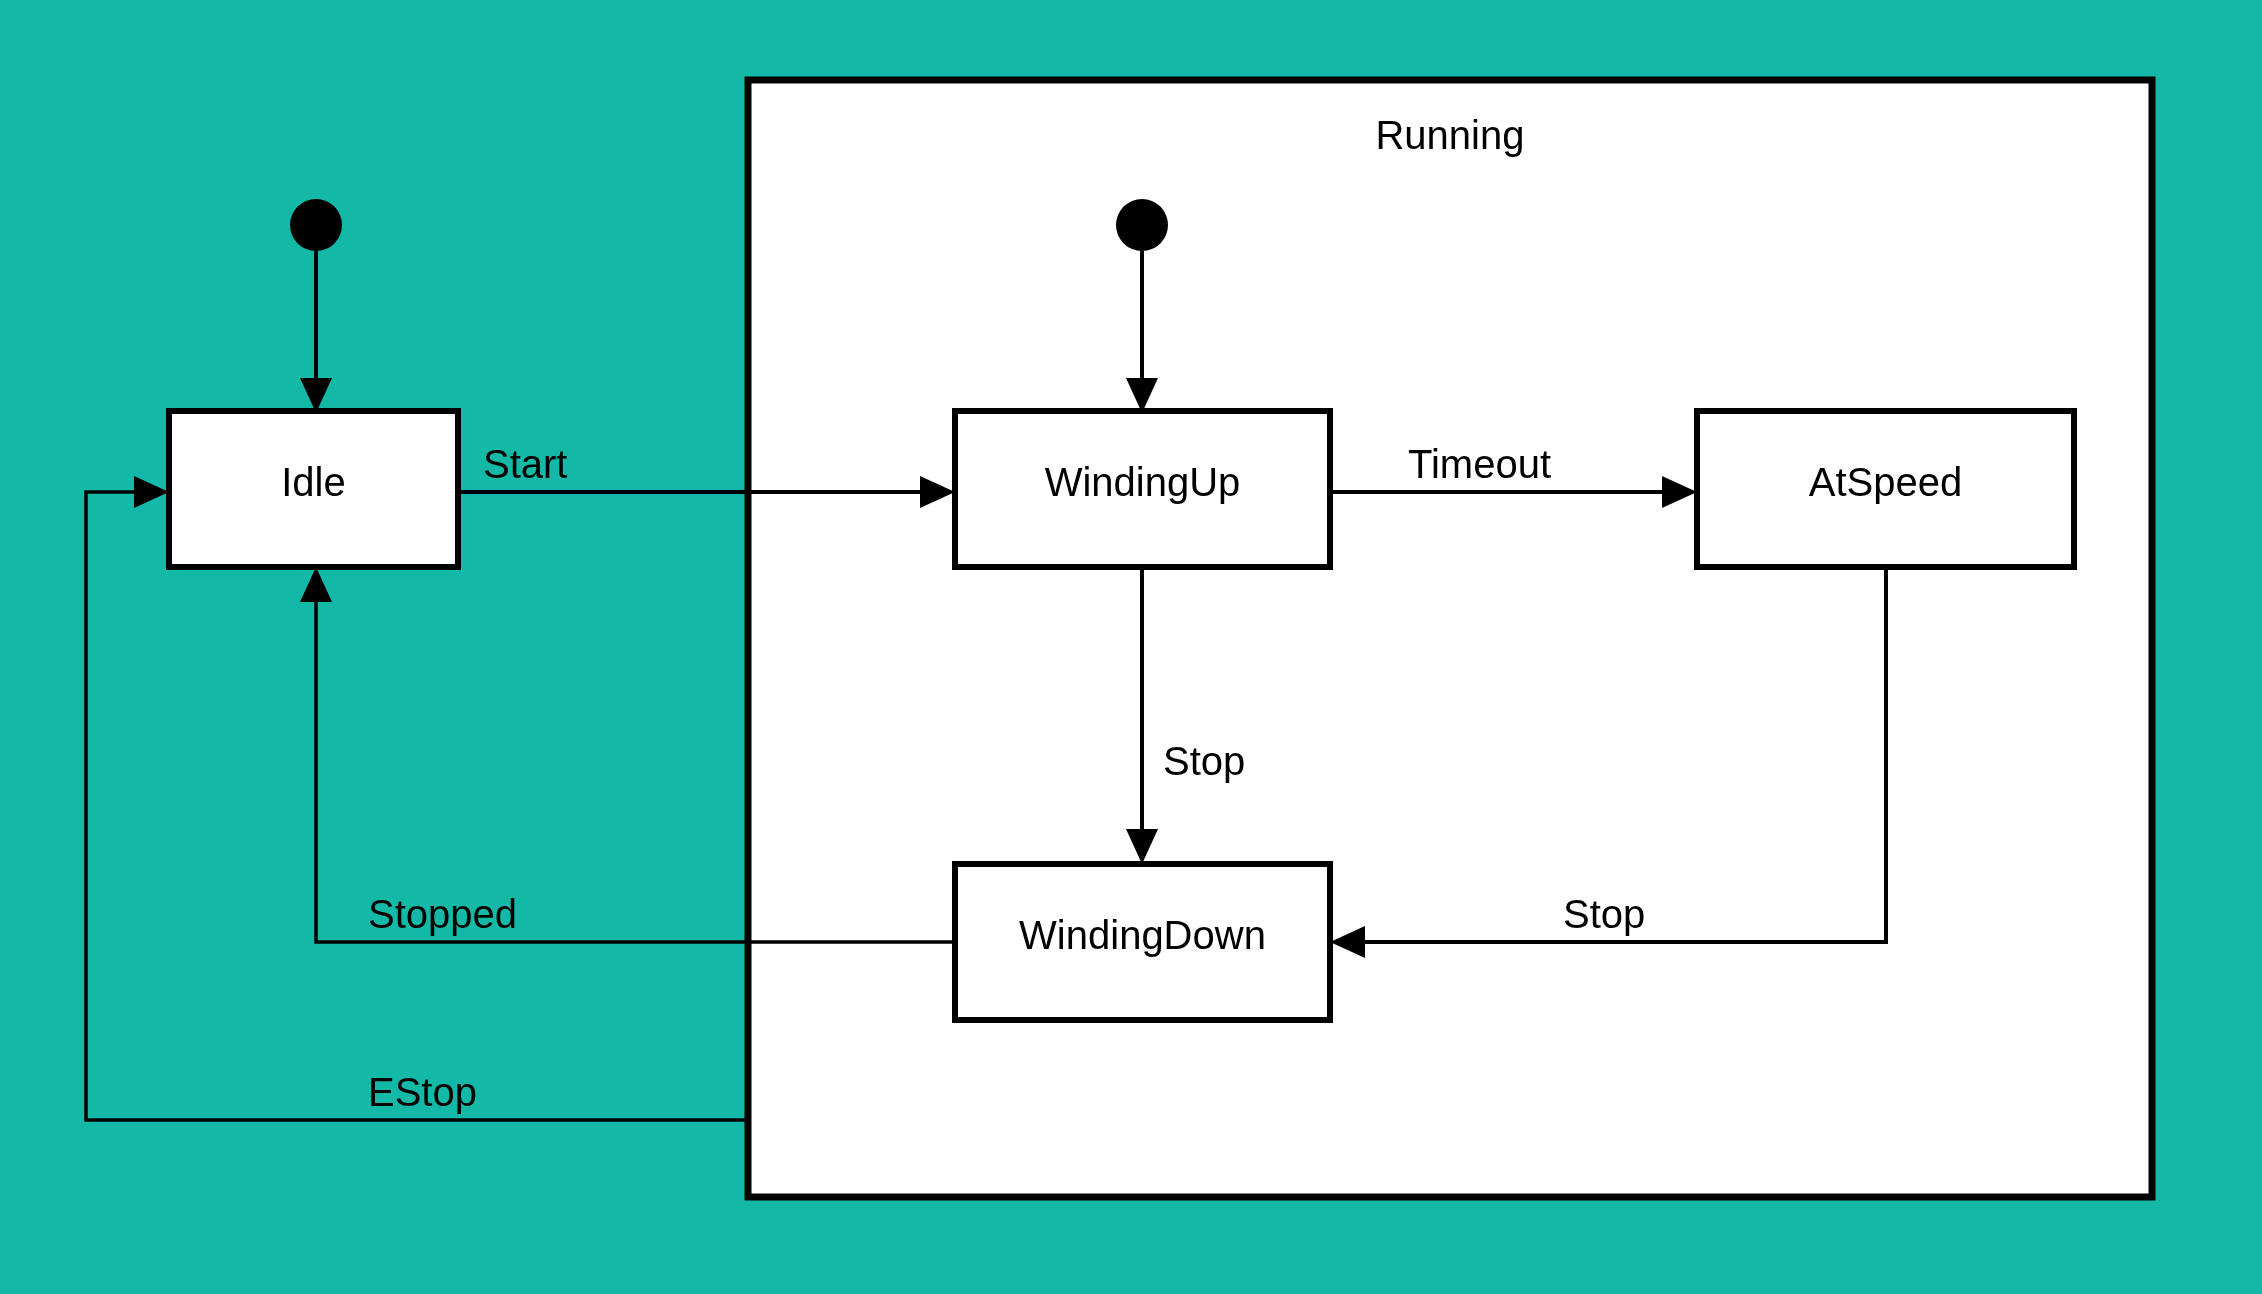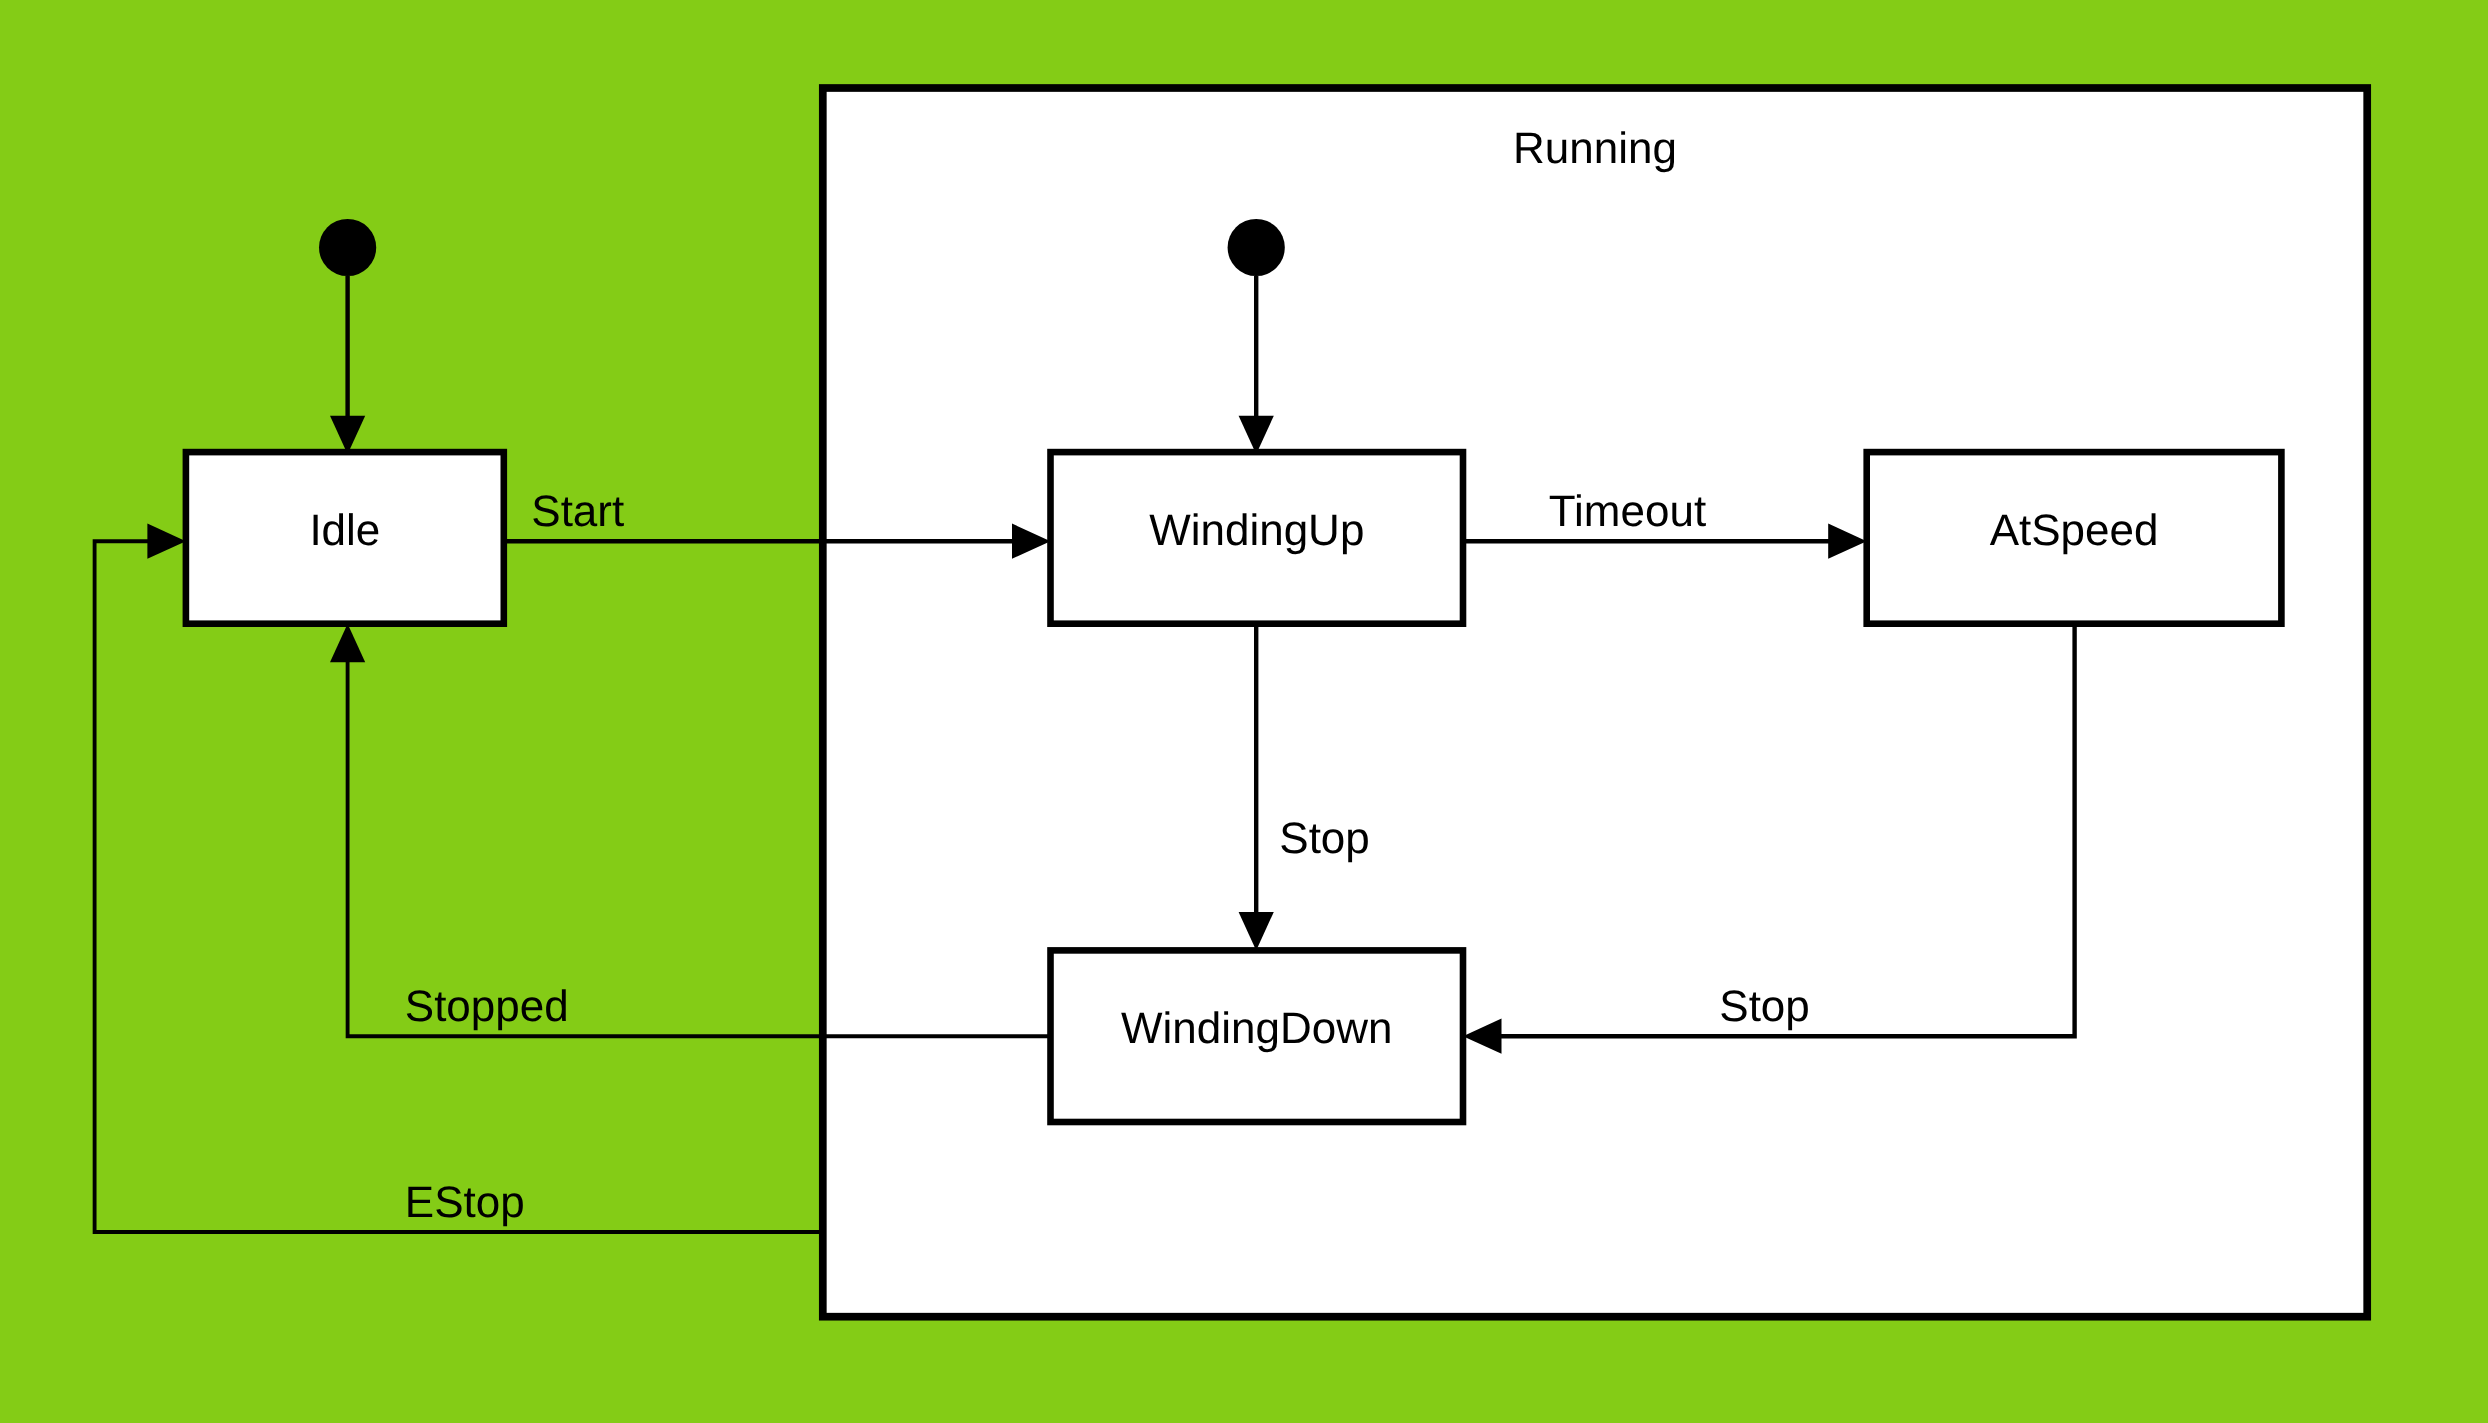--- a/index.html
+++ b/index.html
@@ -8,21 +8,21 @@
     padding: 0;
     background: #ffffff;
   }
   body {
     font-family: "Liberation Sans", sans-serif;
   }
   #canvas {
     position: relative;
     width: 2262px;
     height: 1294px;
-    background: #84cc16;
+    background: #14b8a6;
     overflow: hidden;
   }
   #diagram-svg {
     position: absolute;
     left: 0;
     top: 0;
     width: 2262px;
     height: 1294px;
   }
   .state-label {

